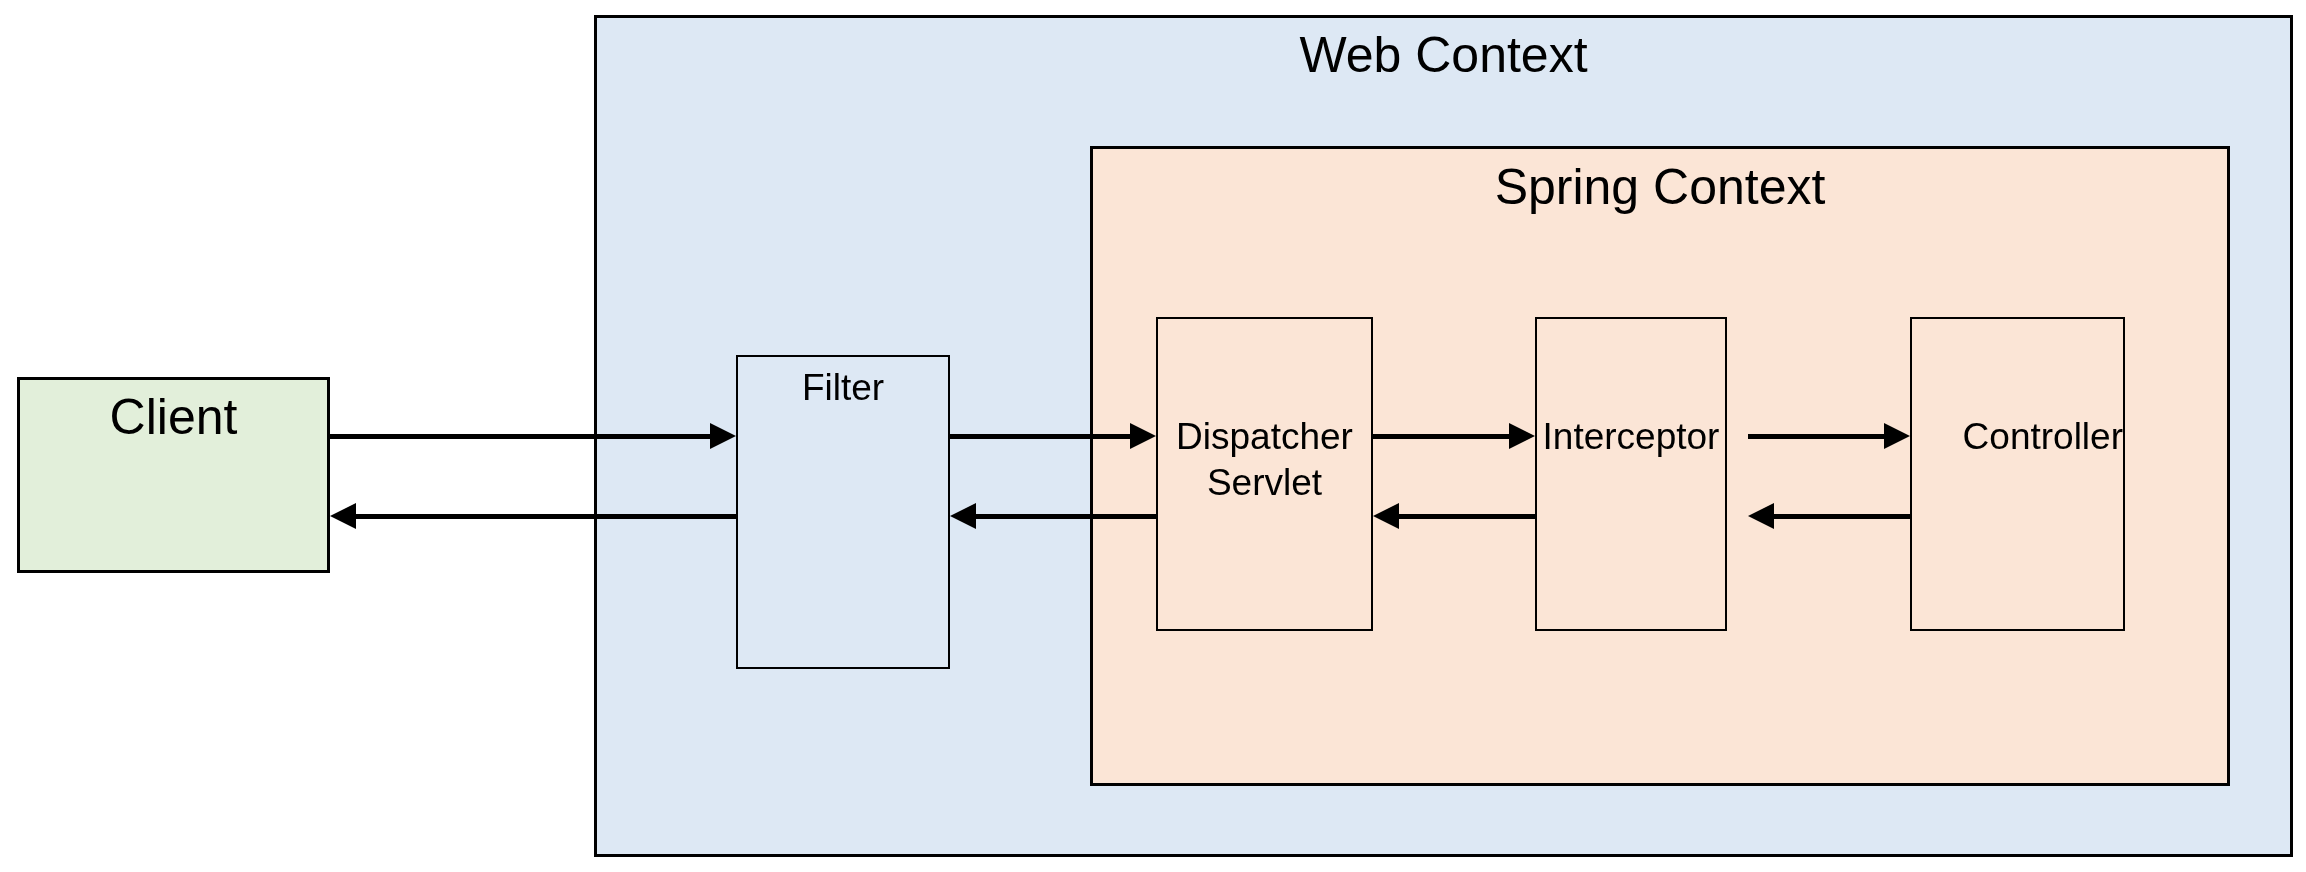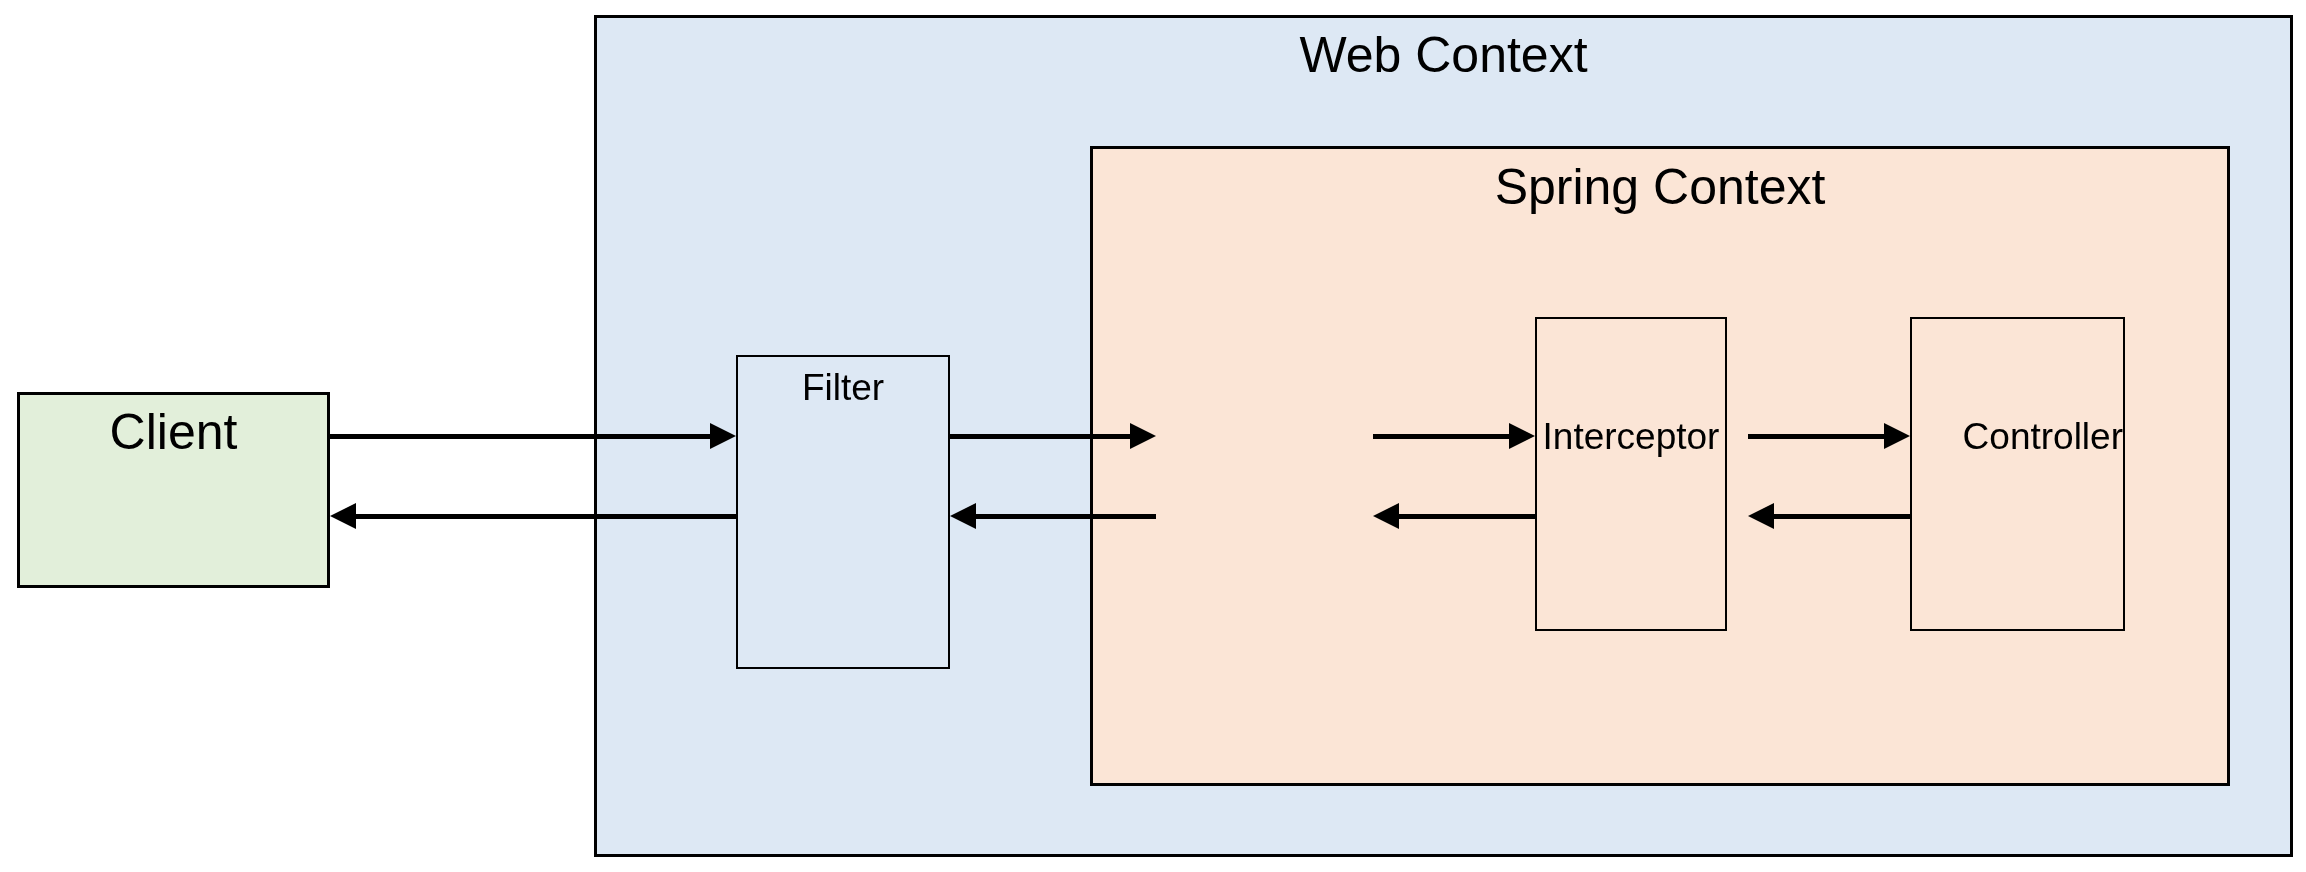--- a/index.html
+++ b/index.html
@@ -19,21 +19,21 @@
 
   
   .node {
     position: absolute;
     box-sizing: border-box;
     border: 3px solid #000000;
     text-align: center;
   }
   .node.thin { border-width: 2px; }
 
-  .fill-green  { background: #e2efda; margin-top: 15px; }
+  .fill-green  { background: #e2efda; }
   .fill-blue   { background: #dde8f4; }
   .fill-tan    { background: #fbe5d6; }
 
   .title-lg {
     font-size: 50px;
     font-weight: normal;
     line-height: 50px;
     letter-spacing: 0px;
   }
   .label-md {
@@ -93,20 +93,24 @@
   </div>
 
   <div class="node fill-green client">
     <div class="title-lg">Client</div>
   </div>
 
   <div class="node thin fill-blue filter">
     <div class="label-md">Filter</div>
   </div>
 
+  <div class="node thin fill-tan dispatcher">
+    <div class="label-md">Dispatcher</div>
+    <div class="label-md">Servlet</div>
+  </div>
 
   <div class="node thin fill-tan interceptor">
     <div class="label-md">Interceptor</div>
   </div>
 
   <div class="node thin fill-tan controller">
     <div class="label-md">Controller</div>
   </div>
 
   <div class="arrow right row-forward a-client-filter">

